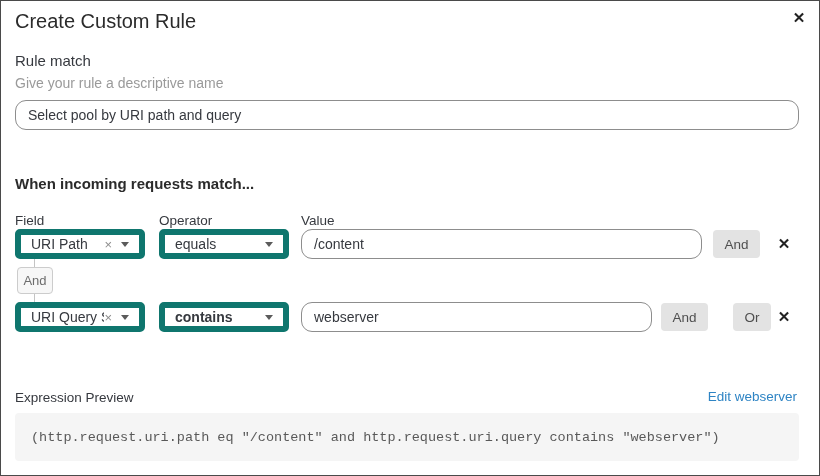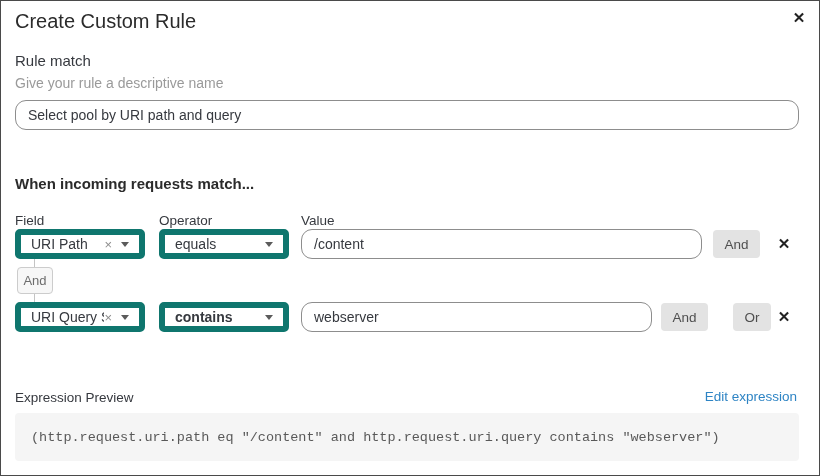--- a/index.html
+++ b/index.html
@@ -160,18 +160,18 @@
       <span class="label">contains</span>
       <span class="caret" style="margin-left:auto;"></span>
     </div>
     <input id="row2-value-input" class="text-input" type="text" value="webserver" style="">
     <button id="row2-and-btn" class="gray-btn">And</button>
     <button id="row2-or-btn" class="gray-btn">Or</button>
     <div id="row2-remove" class="remove-btn">✕</div>
   </div>
 
   <div class="expr-label">Expression Preview</div>
-  <a class="expr-edit-link">Edit expression</a>
+  <a class="expr-edit-link">Edit webserver</a>
   <div class="expr-block">
     <span class="expr-code">(http.request.uri.path eq "/content" and http.request.uri.query contains "webserver")</span>
   </div>
 
 </div>
 
 </body></html>

